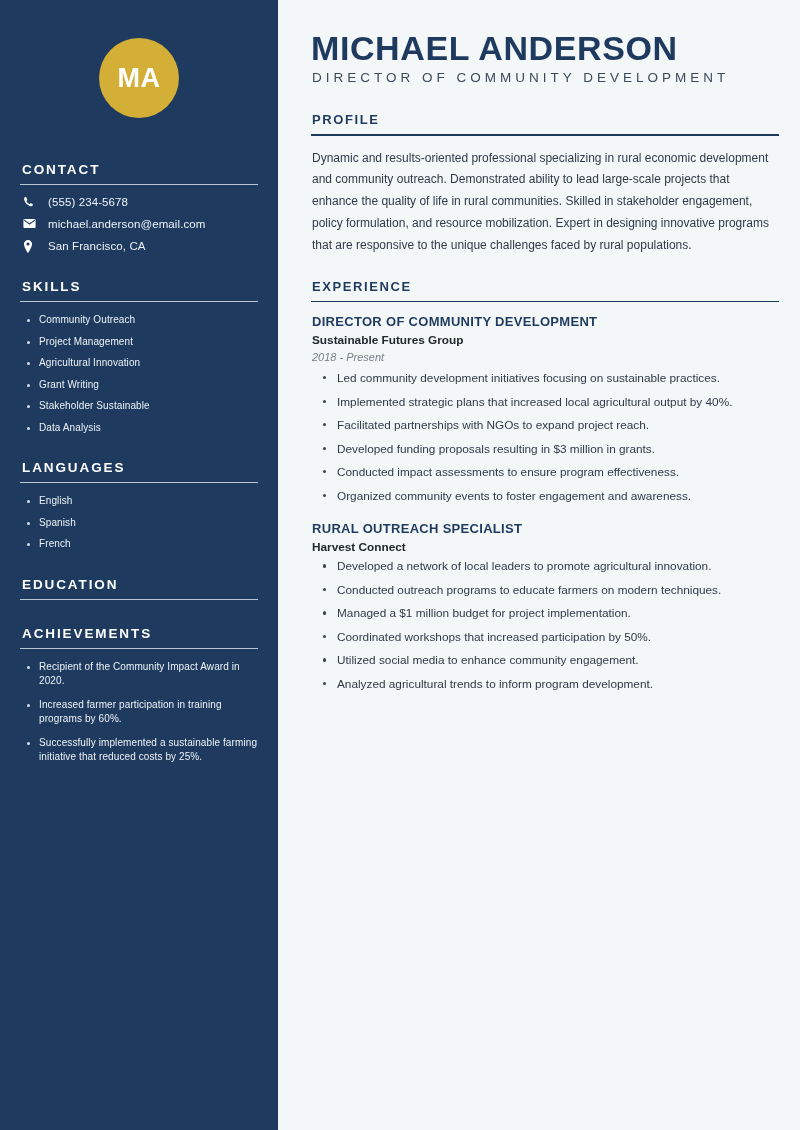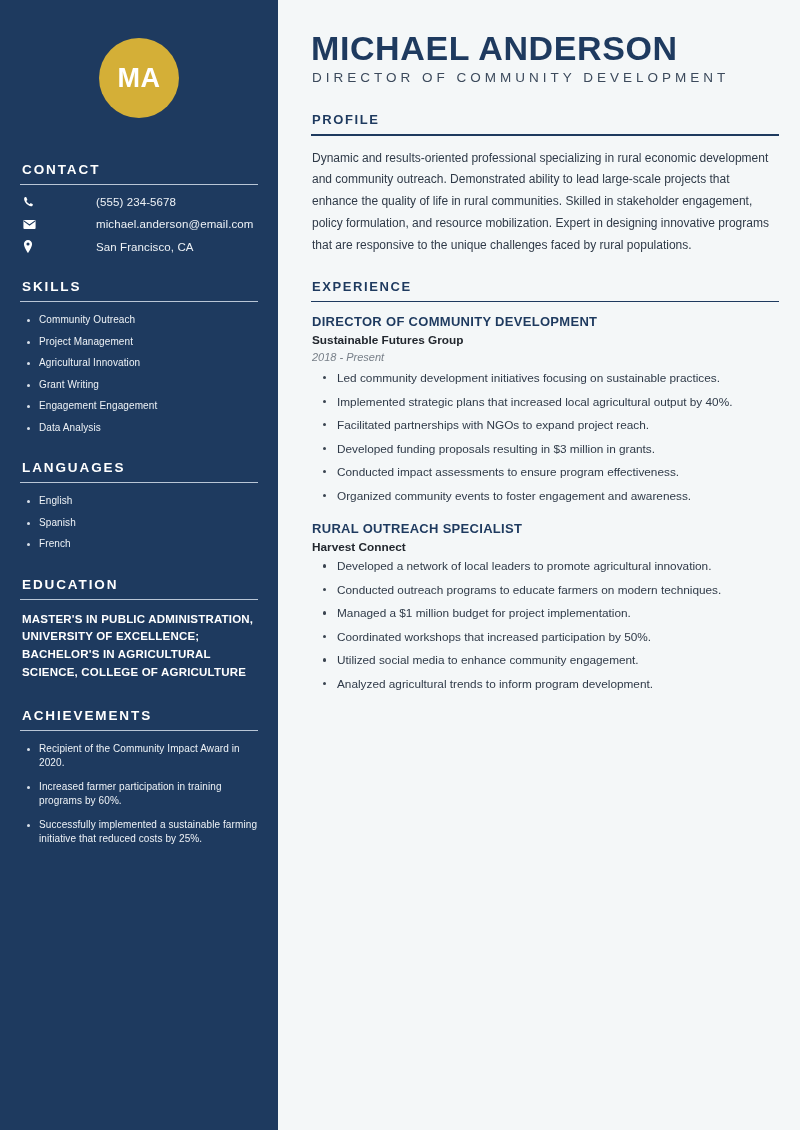--- a/index.html
+++ b/index.html
@@ -63,24 +63,23 @@
     margin: 0 0 7px 2px;
   }
   .side-rule {
     height: 1px;
     background: #b9c6d6;
     width: 238px;
     margin-bottom: 11px;
   }
   .contact-row {
     display: flex;
-    align-items: flex-end;
+    align-items: flex-start;
     margin-bottom: 10px;
     padding-left: 3px;
-    gap: 48px;
   }
   .contact-icon {
     width: 18px;
     min-width: 18px;
     display: flex;
     align-items: center;
     justify-content: flex-start;
     margin-right: 7px;
   }
   .contact-icon svg { display: block; }
@@ -259,39 +258,38 @@
     </section>
 
     <section class="side-section">
       <div class="side-heading">SKILLS</div>
       <div class="side-rule"></div>
       <ul class="side-list">
         <li>Community Outreach</li>
         <li>Project Management</li>
         <li>Agricultural Innovation</li>
         <li>Grant Writing</li>
-        <li>Engagement Engagement</li>
+        <li>Stakeholder Sustainable</li>
         <li>Data Analysis</li>
       </ul>
     </section>
 
     <section class="side-section">
       <div class="side-heading">LANGUAGES</div>
       <div class="side-rule"></div>
       <ul class="side-list">
         <li>English</li>
         <li>Spanish</li>
         <li>French</li>
       </ul>
     </section>
 
     <section class="side-section">
       <div class="side-heading">EDUCATION</div>
       <div class="side-rule"></div>
-      <p class="education-text">MASTER'S IN PUBLIC ADMINISTRATION, UNIVERSITY OF EXCELLENCE; BACHELOR'S IN AGRICULTURAL SCIENCE, COLLEGE OF AGRICULTURE</p>
     </section>
 
     <section class="side-section">
       <div class="side-heading">ACHIEVEMENTS</div>
       <div class="side-rule"></div>
       <ul class="side-list ach">
         <li>Recipient of the Community Impact Award in 2020.</li>
         <li>Increased farmer participation in training programs by 60%.</li>
         <li>Successfully implemented a sustainable farming initiative that reduced costs by 25%.</li>
       </ul>

